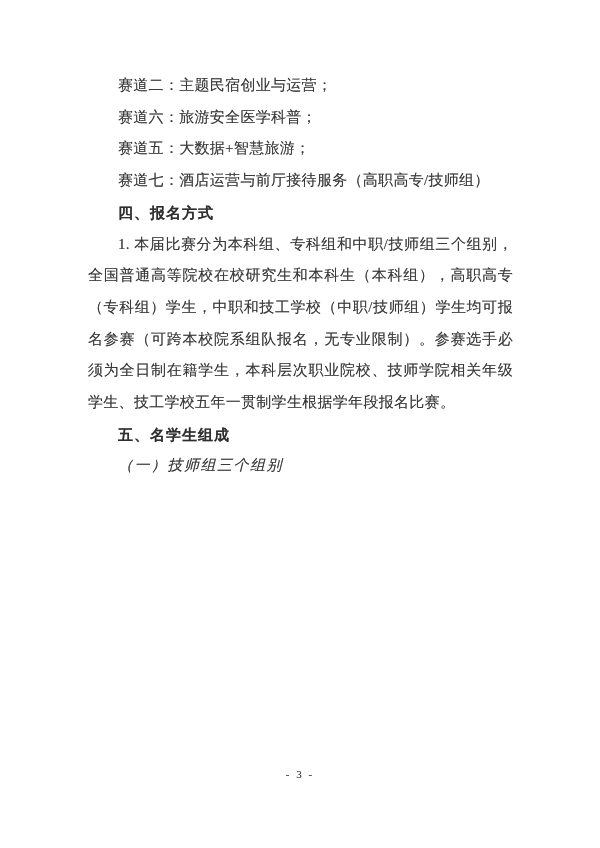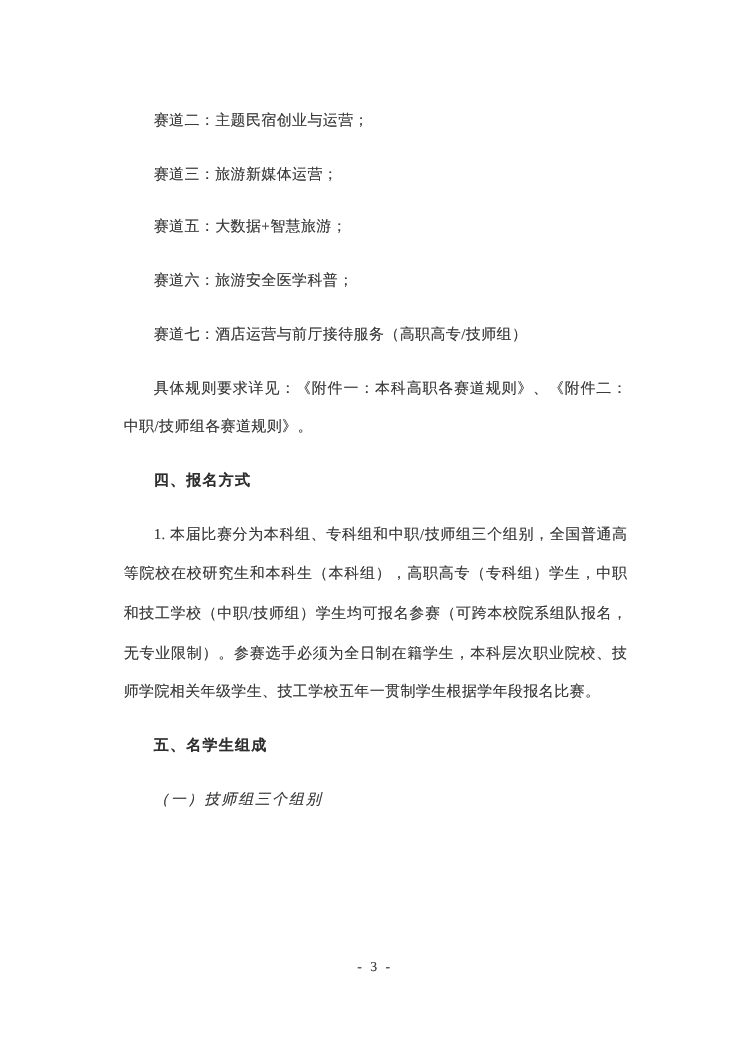--- a/index.html
+++ b/index.html
@@ -25,24 +25,24 @@
     left: 88px;
     top: 70px;
     width: 425px;
     font-size: 16px;
     line-height: 31.7px;
     letter-spacing: 0.3px;
     text-align: justify;
     text-shadow: 0 0 0.5px rgba(70,70,70,0.55);
   }
   .content p, .content h2 {
-    margin: 11px;
+    margin: 0;
     padding: 0;
     text-indent: 2em;
-    font-size: 12px;
+    font-size: 15px;
     font-weight: normal;
   }
   .heading {
     font-family: "Liberation Sans", "DejaVu Sans", sans-serif;
     font-weight: bold !important;
     color: #2e2e2e;
     letter-spacing: 1px;
   }
   .kaiti {
     font-style: italic;
@@ -60,25 +60,23 @@
     text-shadow: 0 0 0.5px rgba(70,70,70,0.5);
   }
 </style>
 </head>
 <body>
 
 <div class="page">
 
   <main class="content">
     <p class="body-para">赛道二：主题民宿创业与运营；</p>
-    <p class="body-para">赛道三：旅游新媒体运营；</p>
+    <p class="body-para">赛道六：旅游安全医学科普；</p>
     <p class="body-para">赛道五：大数据+智慧旅游；</p>
-    <p class="body-para">赛道六：旅游安全医学科普；</p>
     <p class="body-para">赛道七：酒店运营与前厅接待服务（高职高专/技师组）</p>
-    <p class="body-para">具体规则要求详见：《附件一：本科高职各赛道规则》、《附件二：中职/技师组各赛道规则》。</p>
     <h2 class="heading">四、报名方式</h2>
     <p class="body-para">1. 本届比赛分为本科组、专科组和中职/技师组三个组别，全国普通高等院校在校研究生和本科生（本科组），高职高专（专科组）学生，中职和技工学校（中职/技师组）学生均可报名参赛（可跨本校院系组队报名，无专业限制）。参赛选手必须为全日制在籍学生，本科层次职业院校、技师学院相关年级学生、技工学校五年一贯制学生根据学年段报名比赛。</p>
     <h2 class="heading">五、名学生组成</h2>
     <p class="kaiti">（一）技师组三个组别</p>
   </main>
 
   <footer class="footer">
     <span>- 3 -</span>
   </footer>
 

